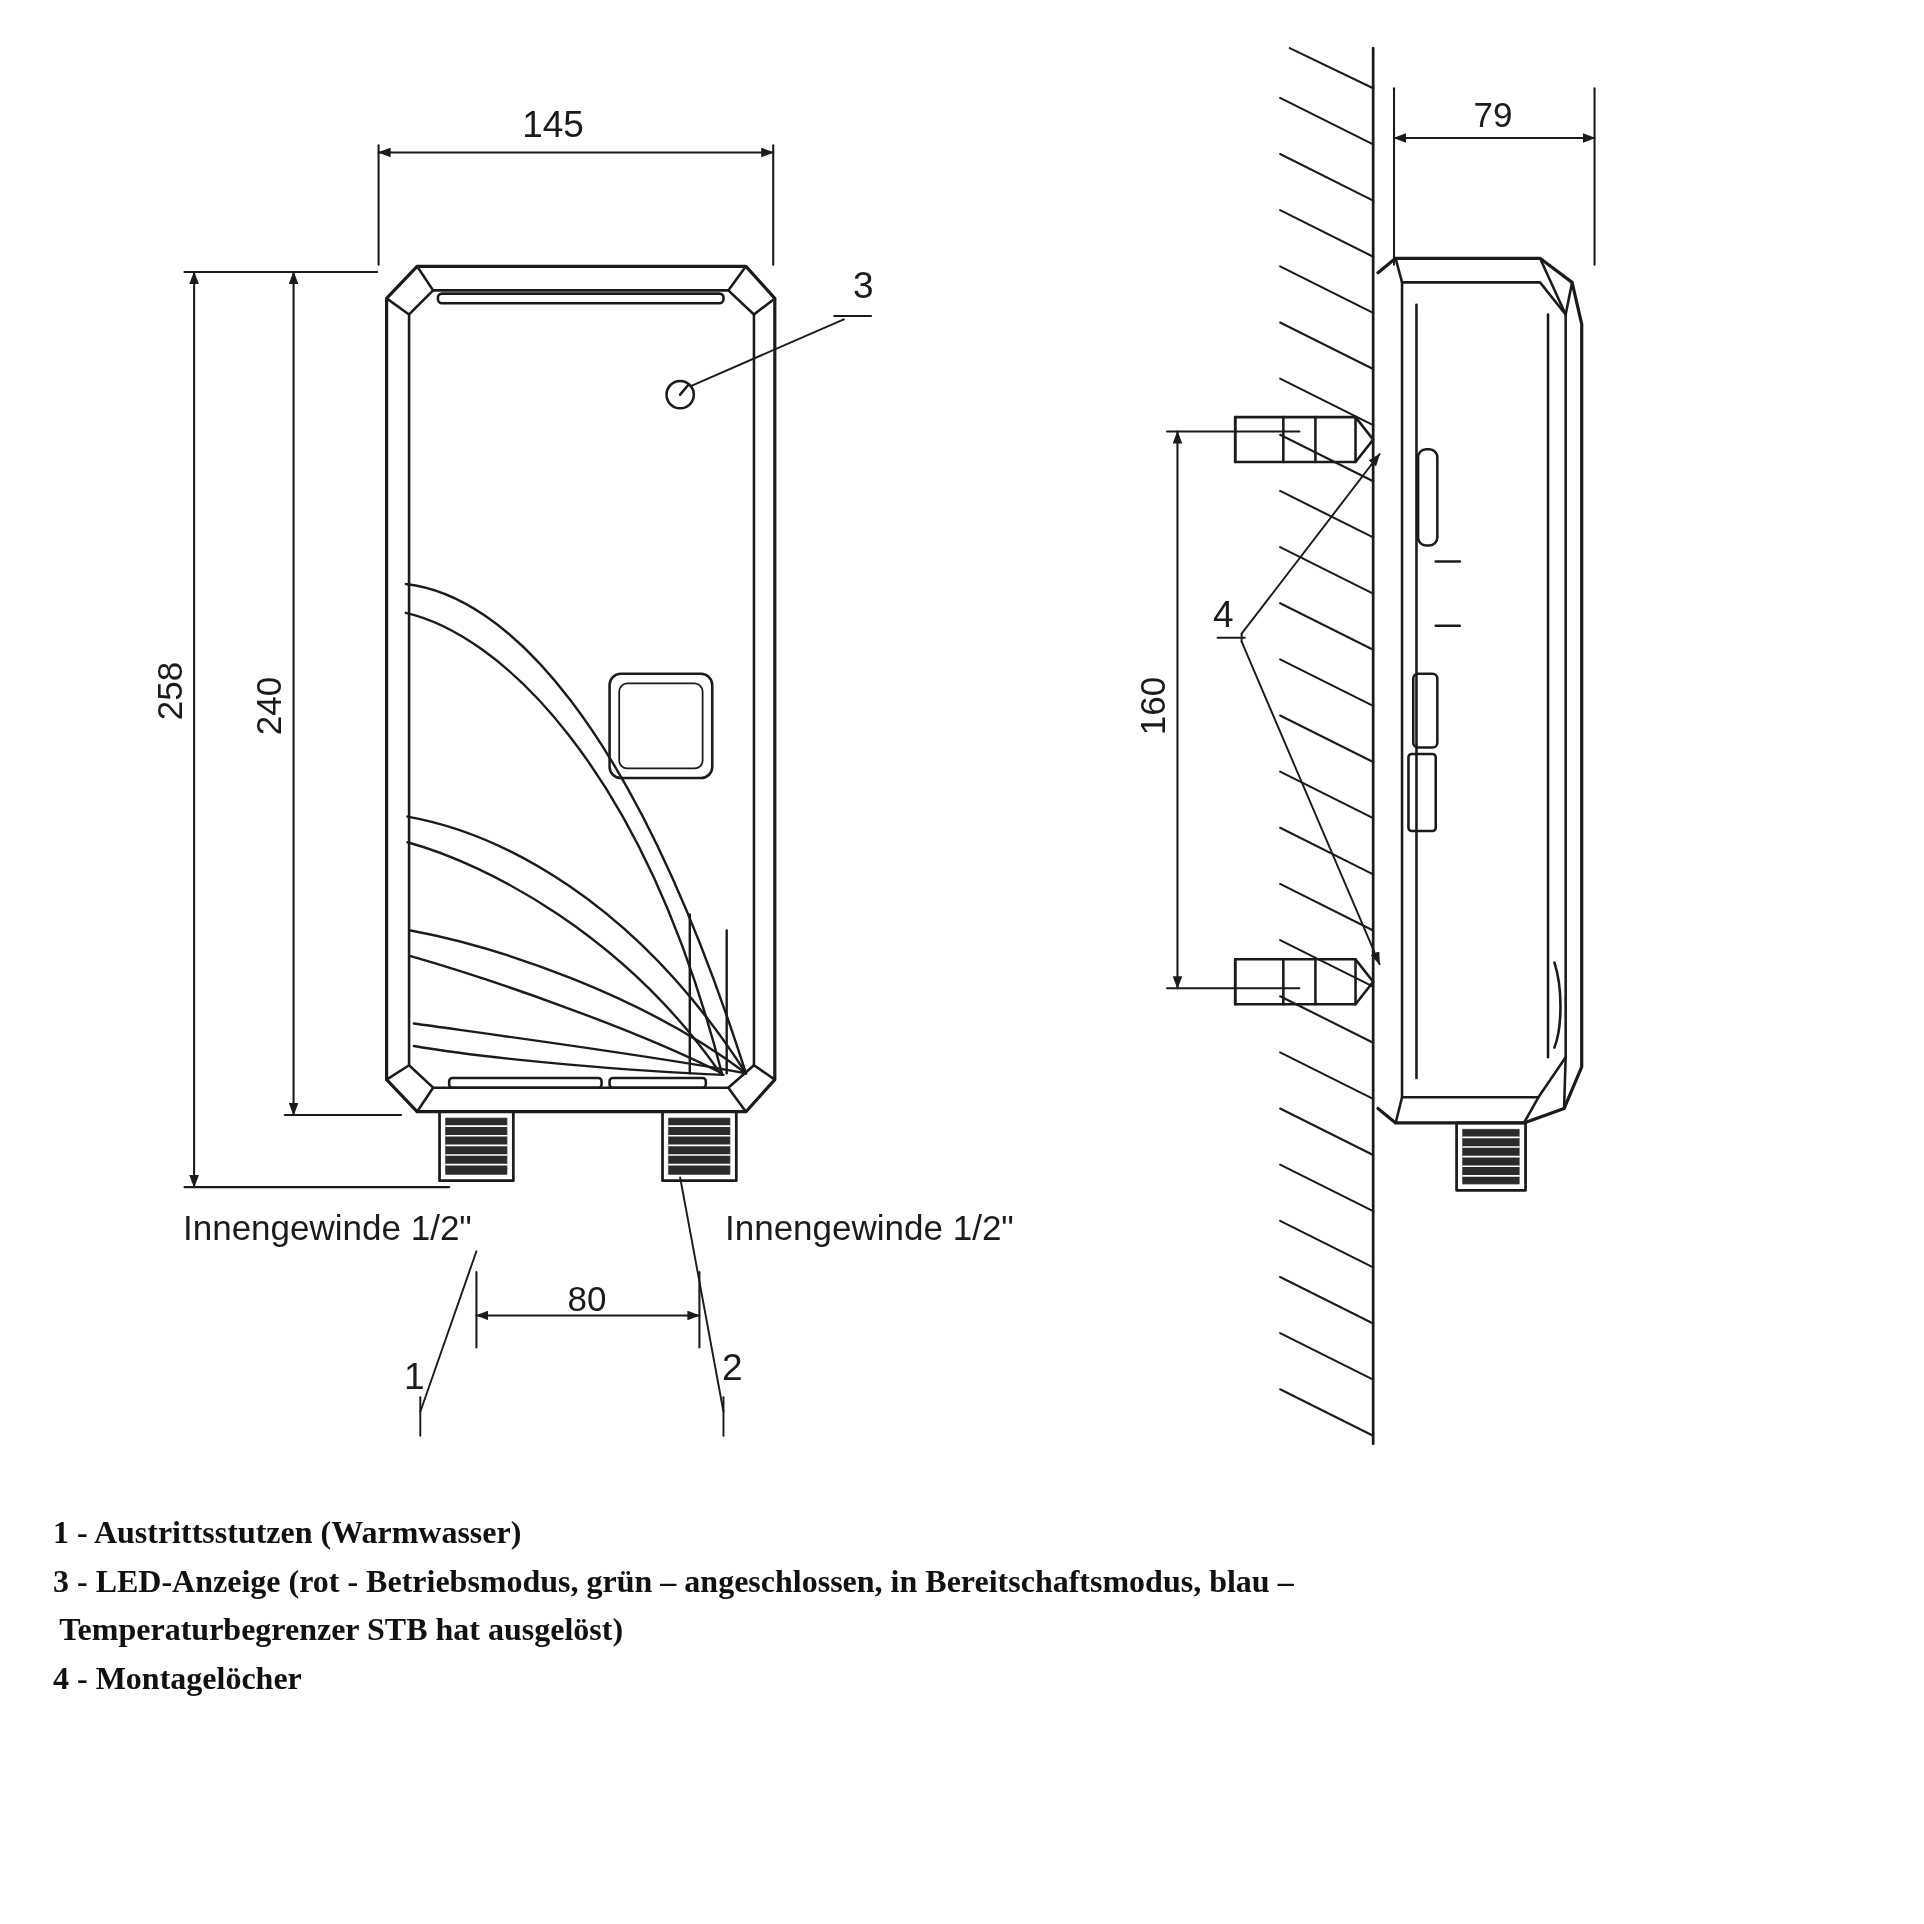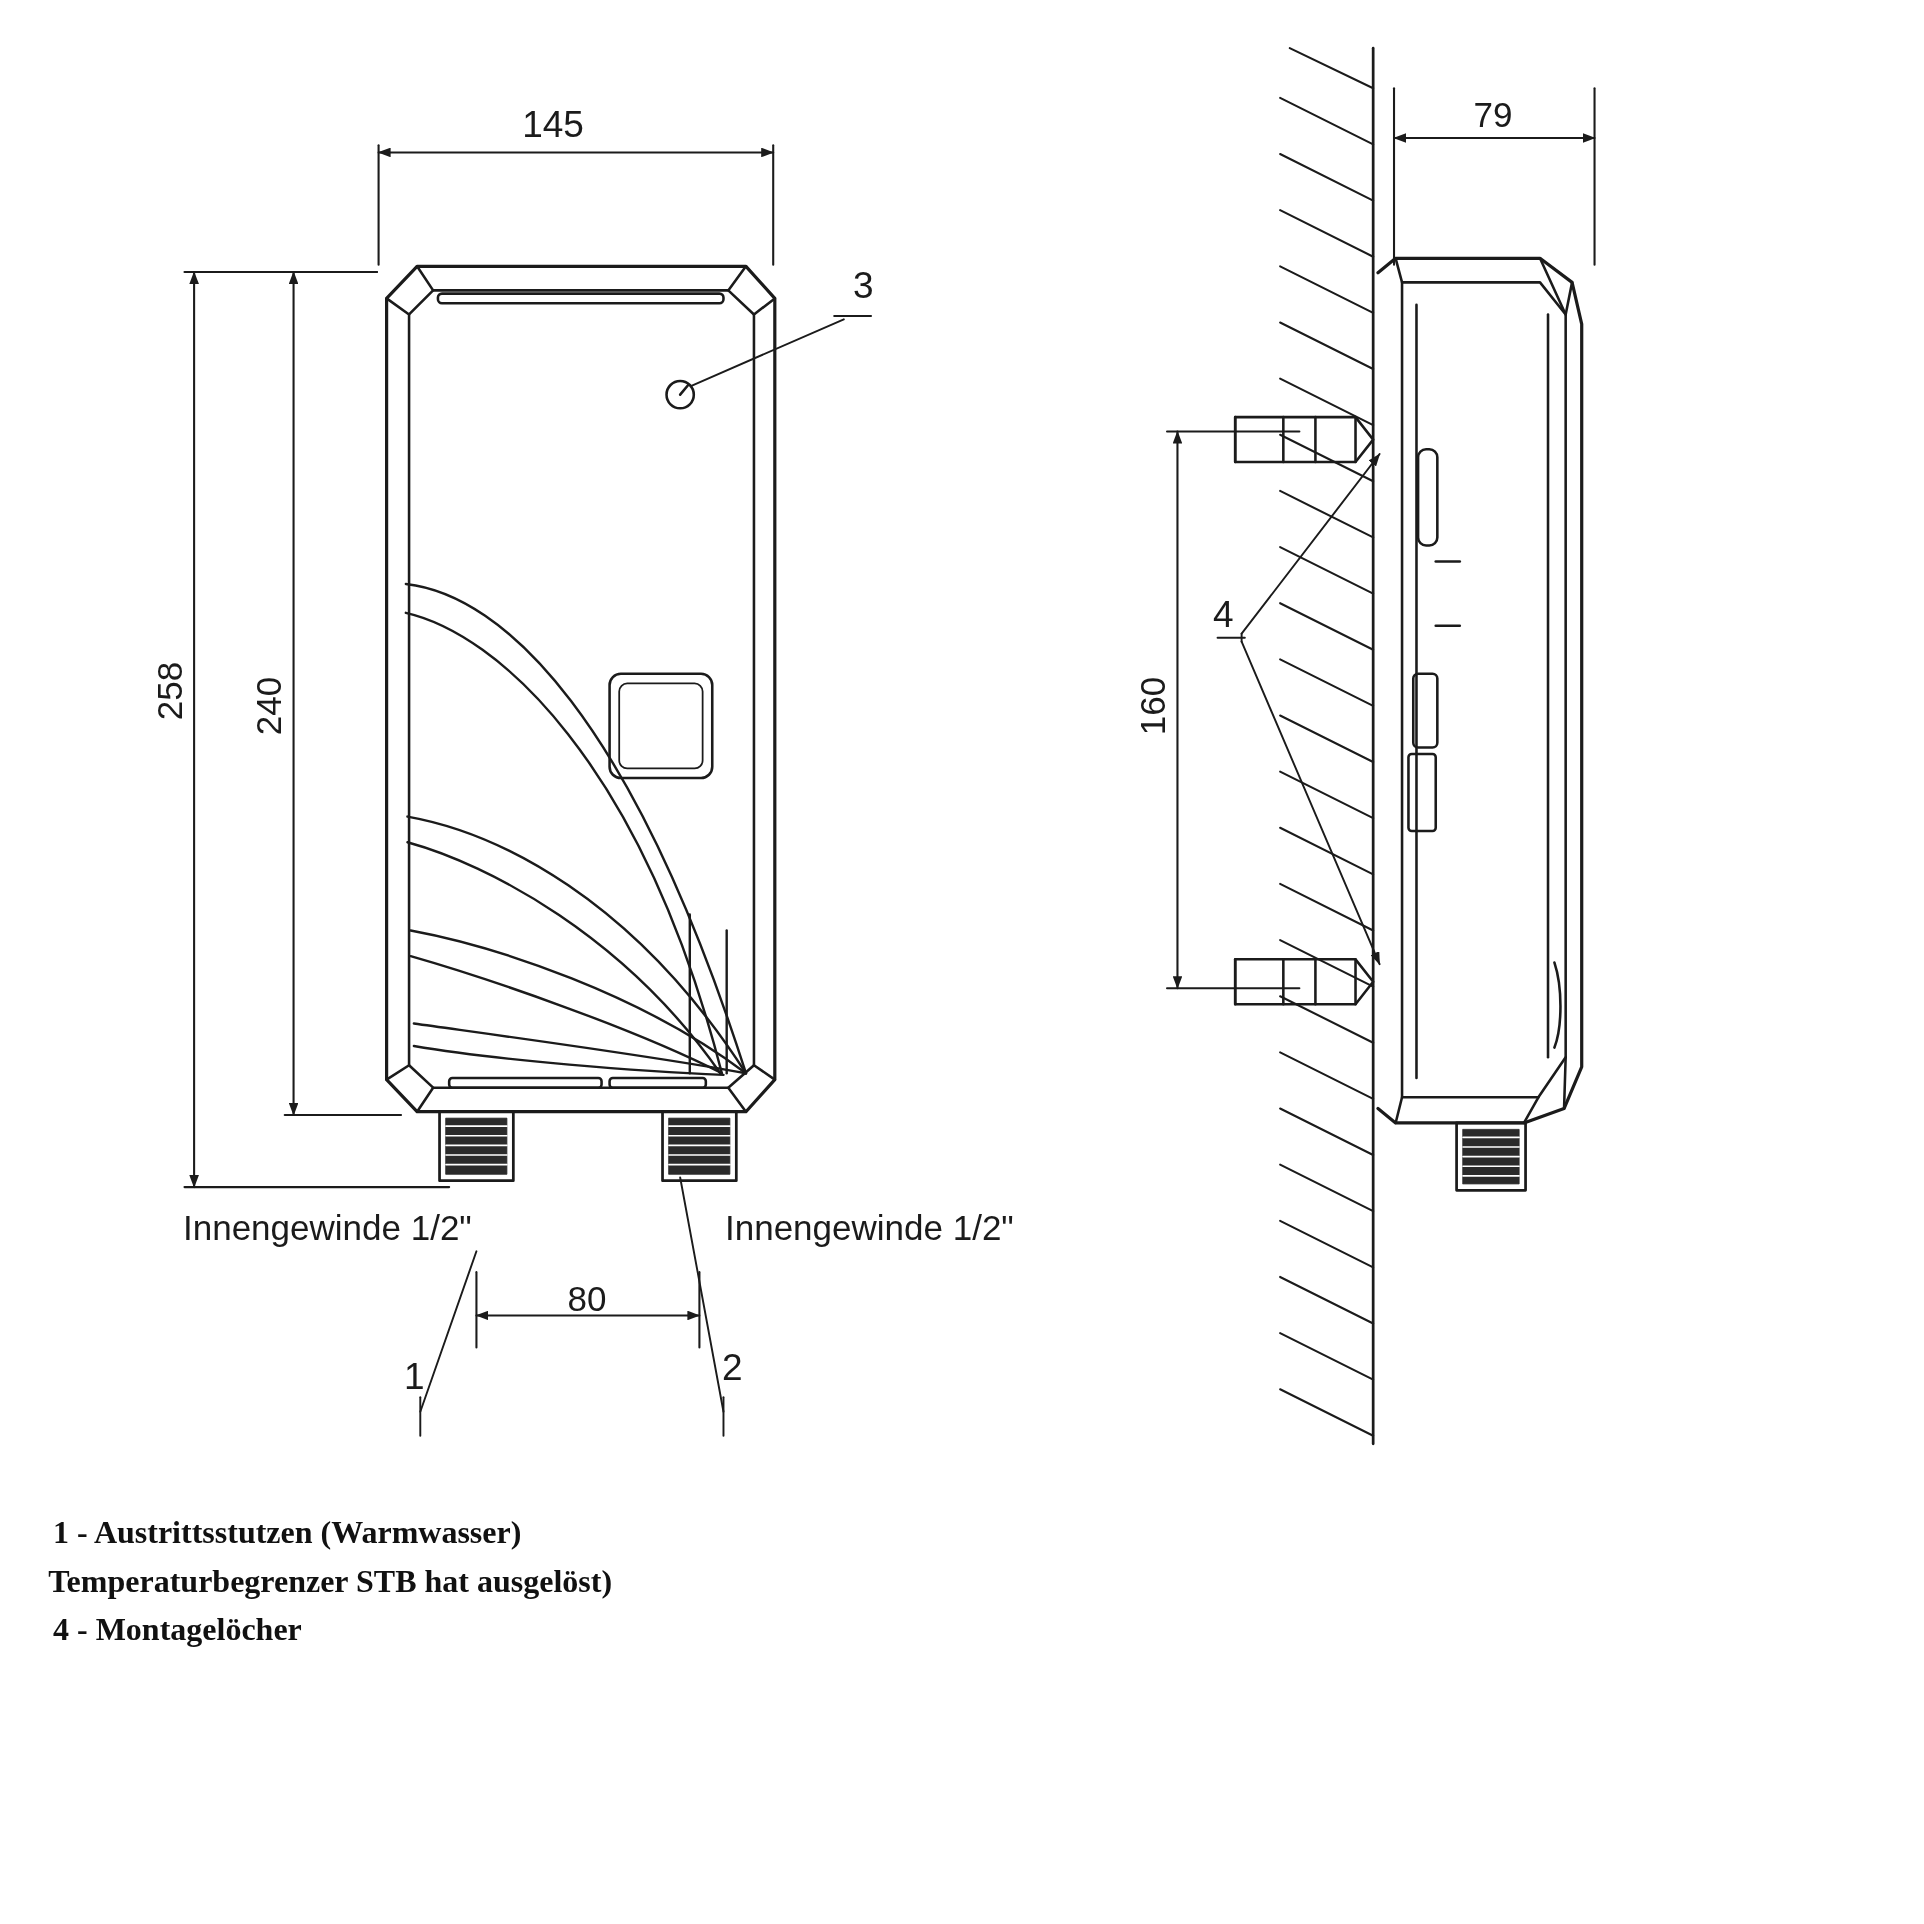--- a/index.html
+++ b/index.html
@@ -37,20 +37,21 @@
     font-size: 32px;
     line-height: 1.52;
     color: #111111;
     font-weight: bold;
   }
   .legend-line {
     display: block;
   }
   .legend-line.wrap {
     text-indent: -4.8px;
+    margin-left: 11px;
   }
 </style>
 </head>
 <body>
 
 <svg id="drawing" viewBox="0 0 2400 1880">
   <defs>
     <marker id="arrow-r" markerWidth="16" markerHeight="12" refX="15" refY="6" orient="auto" markerUnits="userSpaceOnUse">
       <path d="M0,0 L16,6 L0,12 Z" fill="#1b1b1b"></path>
     </marker>
@@ -282,16 +283,17 @@
 <div class="callout-label" style="left:853px; top:265px; font-size:37px;">3</div>
 
 <div class="callout-label" style="left:1213px; top:594px; font-size:37px;">4</div>
 
 <div class="thread-label" style="left:183px; top:1208px; font-size:35px;">Innengewinde 1/2"</div>
 
 <div class="thread-label" style="left:725px; top:1208px; font-size:35px;">Innengewinde 1/2"</div>
 
 <div class="legend">
   <span class="legend-line">1 - Austrittsstutzen (Warmwasser)</span>
+  <span class="legend-line">3 - LED-Anzeige (rot - Betriebsmodus, grün – angeschlossen, in Bereitschaftsmodus, blau –</span>
   <span class="legend-line wrap">Temperaturbegrenzer STB hat ausgelöst)</span>
   <span class="legend-line">4 - Montagelöcher</span>
 </div>
 
 
 </body></html>

